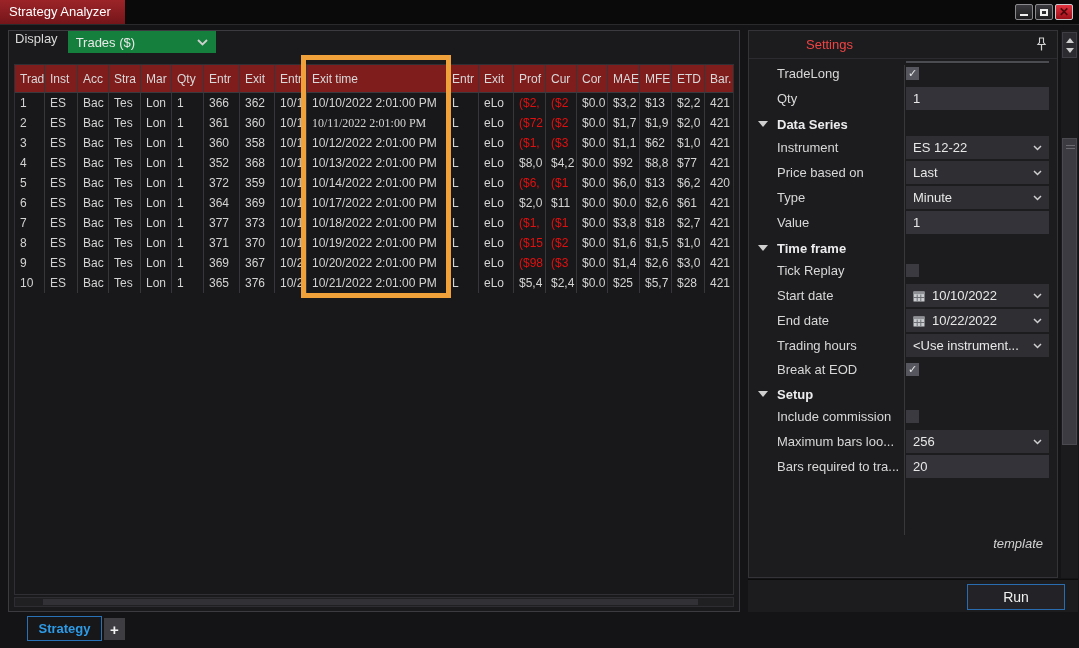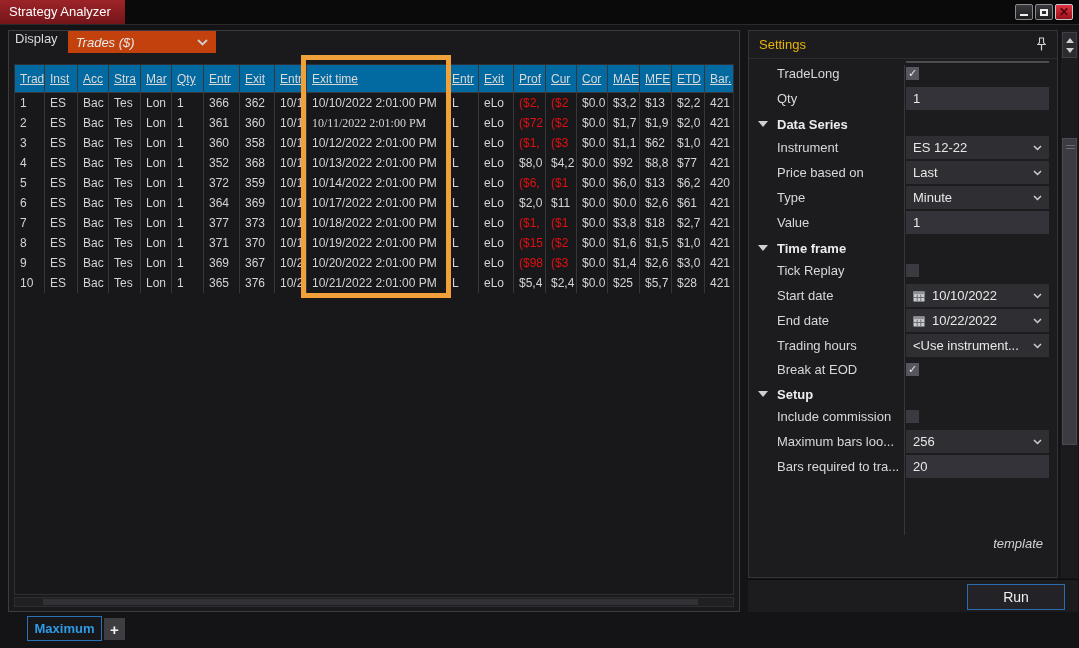--- a/index.html
+++ b/index.html
@@ -25,46 +25,46 @@
   }
   .win-btn.close { background:linear-gradient(#e23340,#9c0f18); border-color:#c8c8cc; }
   .glyph-min { width:8px; height:2px; background:#f0f0f0; margin-top:5px; }
   .glyph-max { width:8px; height:7px; border:2px solid #f0f0f0; }
   .glyph-close { color:#4b070c; font-weight:bold; font-size:12px; line-height:1; }
   
   .left-panel { position:absolute; left:8px; top:30px; width:732px; height:582px; background:#1a1a1c; border:1px solid #3b3b40; }
   .display-row { position:absolute; left:0; top:0; height:32px; display:flex; padding-left:6px; }
   .display-label { color:#d8d8d8; margin-right:10px; }
   .dropdown {
-    position:relative; height:22px; background:#c2410c; color:#e8e8e8;
-    display:flex; align-items:center; padding:0 8px; cursor:default;font-style:italic;
+    position:relative; height:22px; background:#15803d; color:#e8e8e8;
+    display:flex; align-items:center; padding:0 8px; cursor:default;
   }
   .display-dd { width:148px; }
   .dd-chev { margin-left:auto; padding-left:6px; display:flex; }
   
   .grid-area { position:absolute; left:5px; top:33px; right:5px; bottom:16px; background:#18181a; border:1px solid #303034; overflow:hidden; }
   .trow { display:flex; height:20px; line-height:20px; }
-  .trow.thead { height:28px; line-height:28px; background:#0369a1; border-bottom:1px solid #3a3a3e;text-decoration:underline; }
+  .trow.thead { height:28px; line-height:28px; background:#7f1d1d; border-bottom:1px solid #3a3a3e; }
   .tcell {
     flex:none; padding-left:5px; overflow:hidden; white-space:nowrap;
     border-right:1px solid #37373b; font-size:12px; color:#d4d4d4;
   }
   .thead .tcell { color:#d9d9d9; }
   .tcell.neg { color:#e01010; }
   .hscroll { position:absolute; left:5px; right:5px; bottom:4px; height:10px; background:#202023; border:1px solid #2e2e32; }
   .hscroll-thumb { position:absolute; left:28px; top:1px; bottom:1px; width:655px; background:#313136; }
   
   .highlight-box {
     position:absolute; left:301px; top:55px; width:150px; height:243px;
     border:5px solid #F0A13A; z-index:60; pointer-events:none;
   }
   
   .settings-panel { position:absolute; left:748px; top:30px; width:310px; height:548px; background:#1c1c1f; border:1px solid #343438; }
   .settings-header { position:relative; height:28px; border-bottom:1px solid #2c2c30; display:flex; align-items:center; padding:0 10px; }
-  .settings-title { color:#eab308; }
+  .settings-title { color:#ef4444;margin-left:47px; }
   .pin-icon { margin-left:auto; display:flex; }
   .label-divider { position:absolute; left:155px; top:34px; bottom:42px; width:1px; background:#38383c; }
   .settings-rows { position:absolute; left:0; top:32px; right:8px; }
   .ctrl-sliver { position:absolute; left:157px; top:30px; width:143px; height:3px; background:#4b4b52; border-bottom:1px solid #19191c; }
   .srow { display:flex; align-items:center; height:23px; margin-bottom:2px; }
   .srow.chk { height:21px; margin-bottom:3px; }
   .srow.section { height:20px; margin-top:4px; margin-bottom:2px; }
   .slabel { flex:none; width:157px; padding-left:28px; color:#d8d8d8; white-space:nowrap; overflow:hidden; }
   .tri-down { width:0; height:0; border-left:5px solid transparent; border-right:5px solid transparent; border-top:6px solid #cfcfcf; margin:0 9px 0 9px; }
   .section-label { color:#ececee; font-weight:bold; }
@@ -549,14 +549,14 @@
     <div class="tri-dn-s"></div>
   </div>
   <div class="vscroll-thumb">
     <div class="thumb-grip">
         <div></div>
         <div></div>
       </div>
   </div>
 </div>
 
-<div class="tab-analyzer">Maximum</div>
+<div class="tab-analyzer">Strategy</div>
 <div class="tab-add">+</div>
 
 </body></html>

